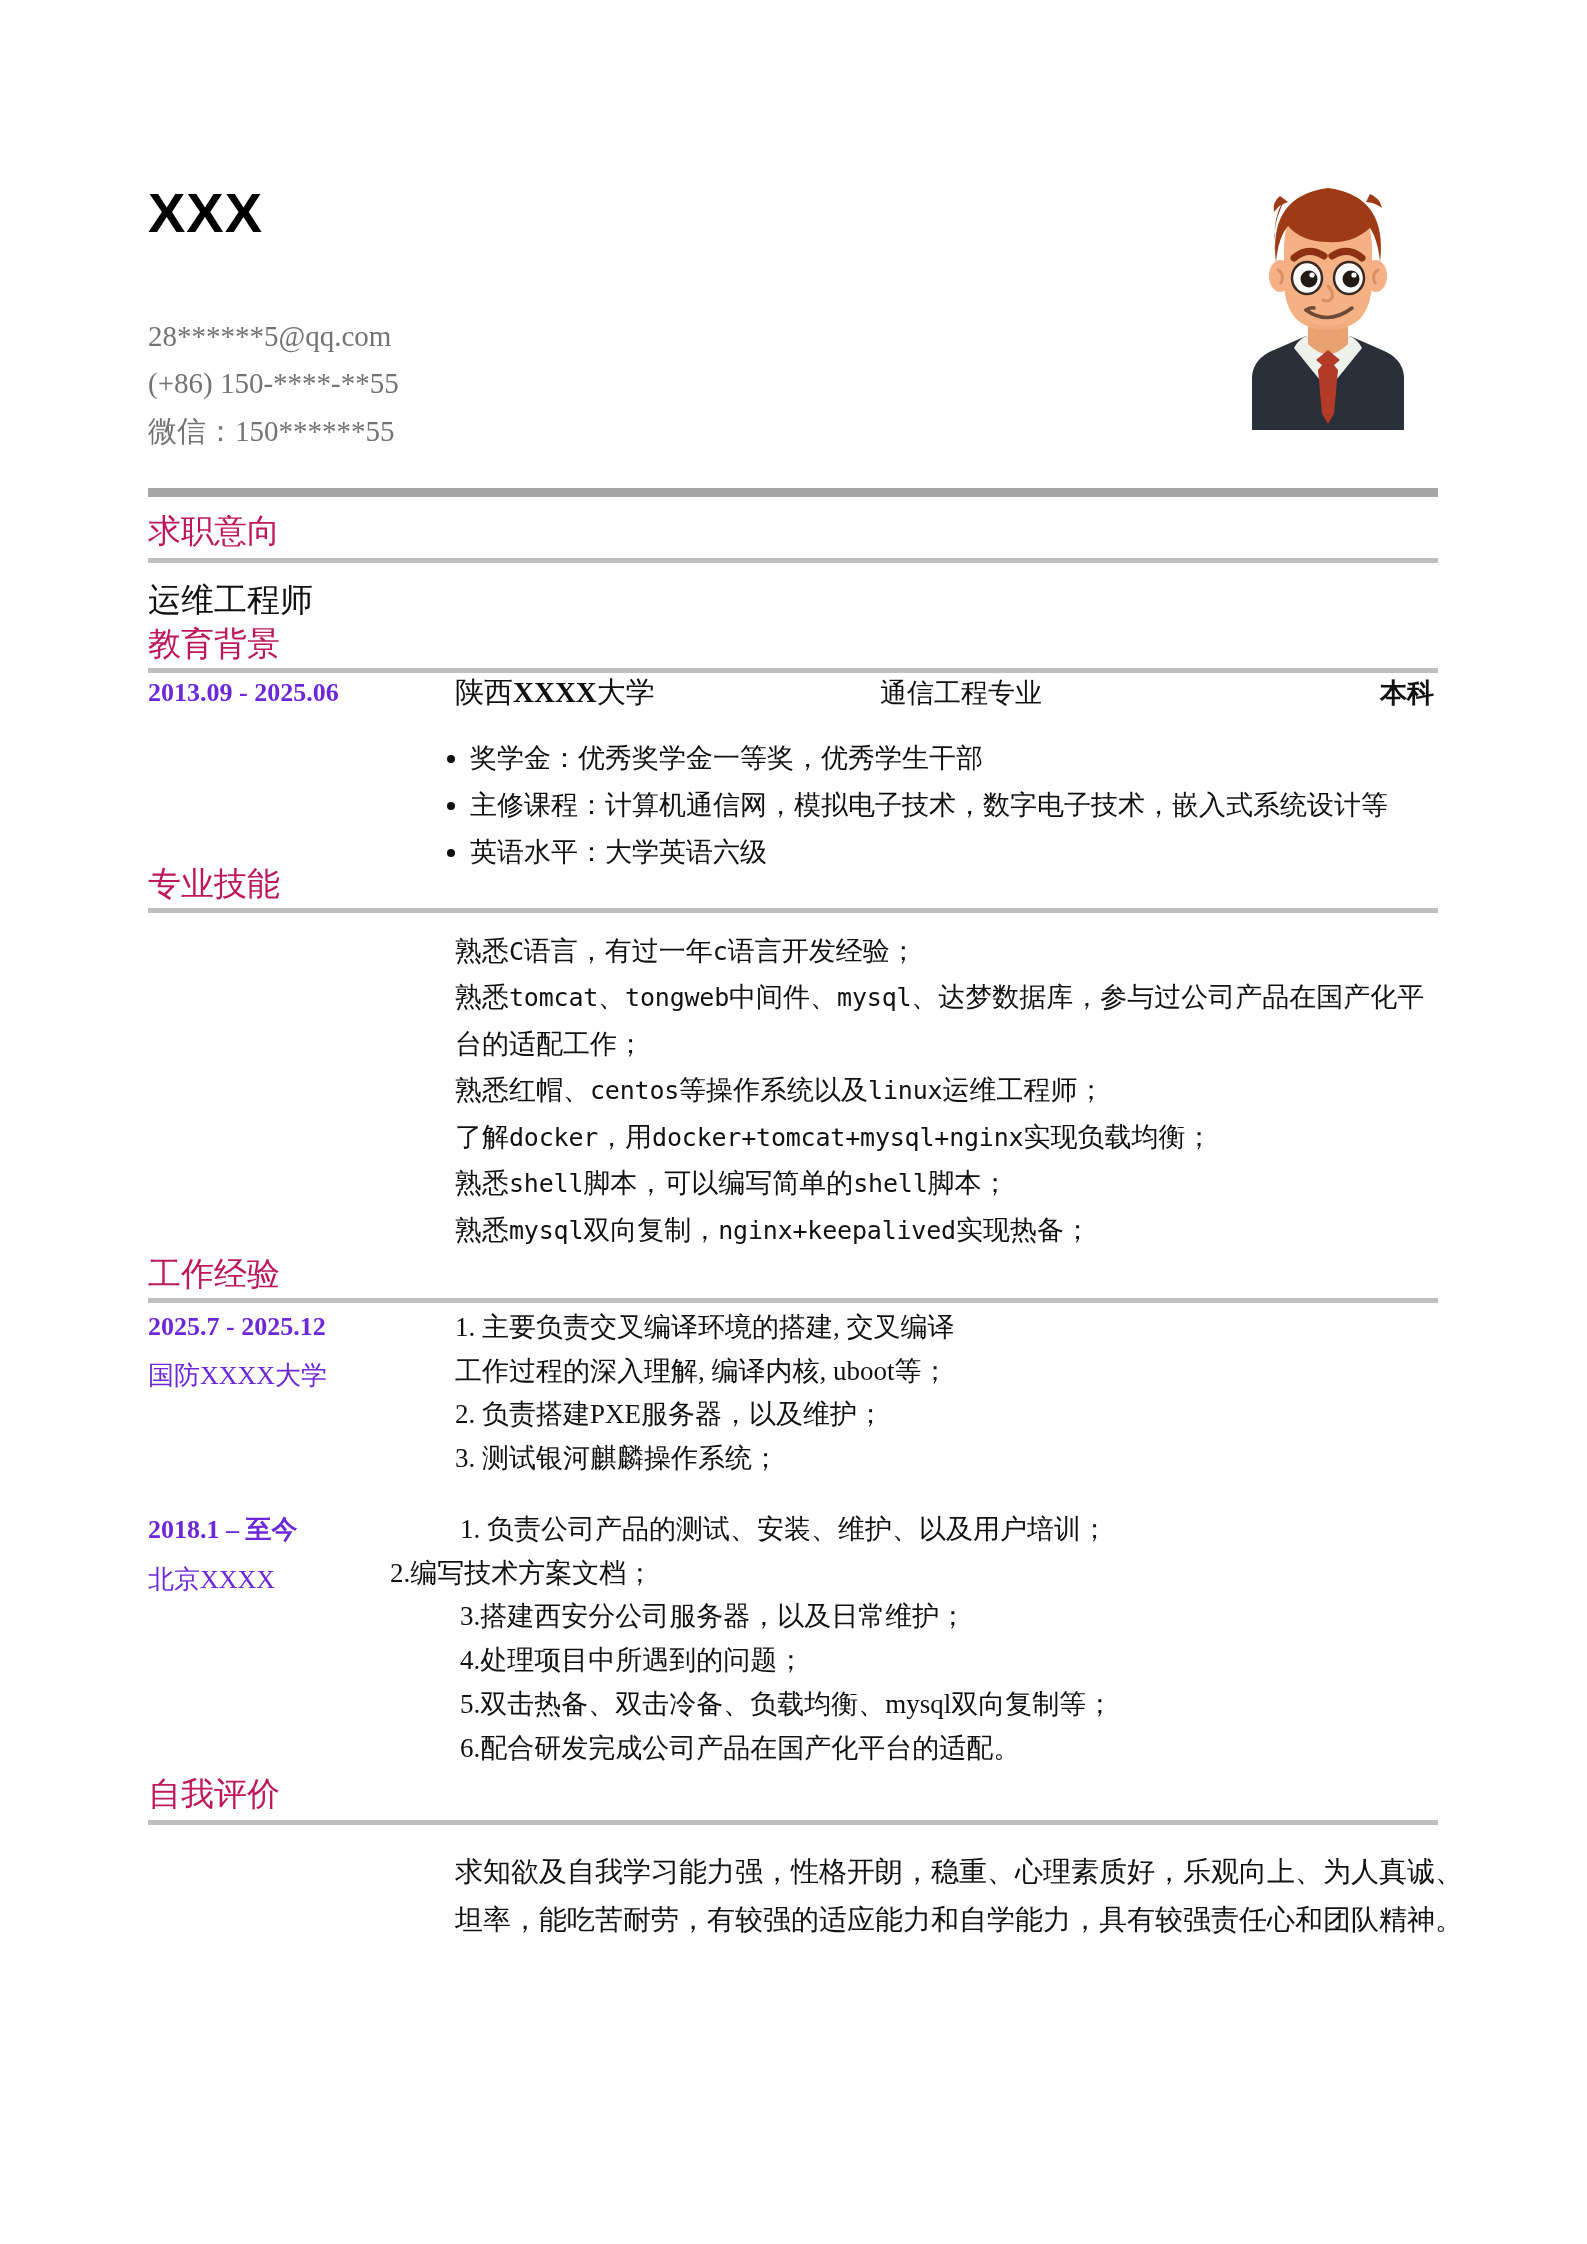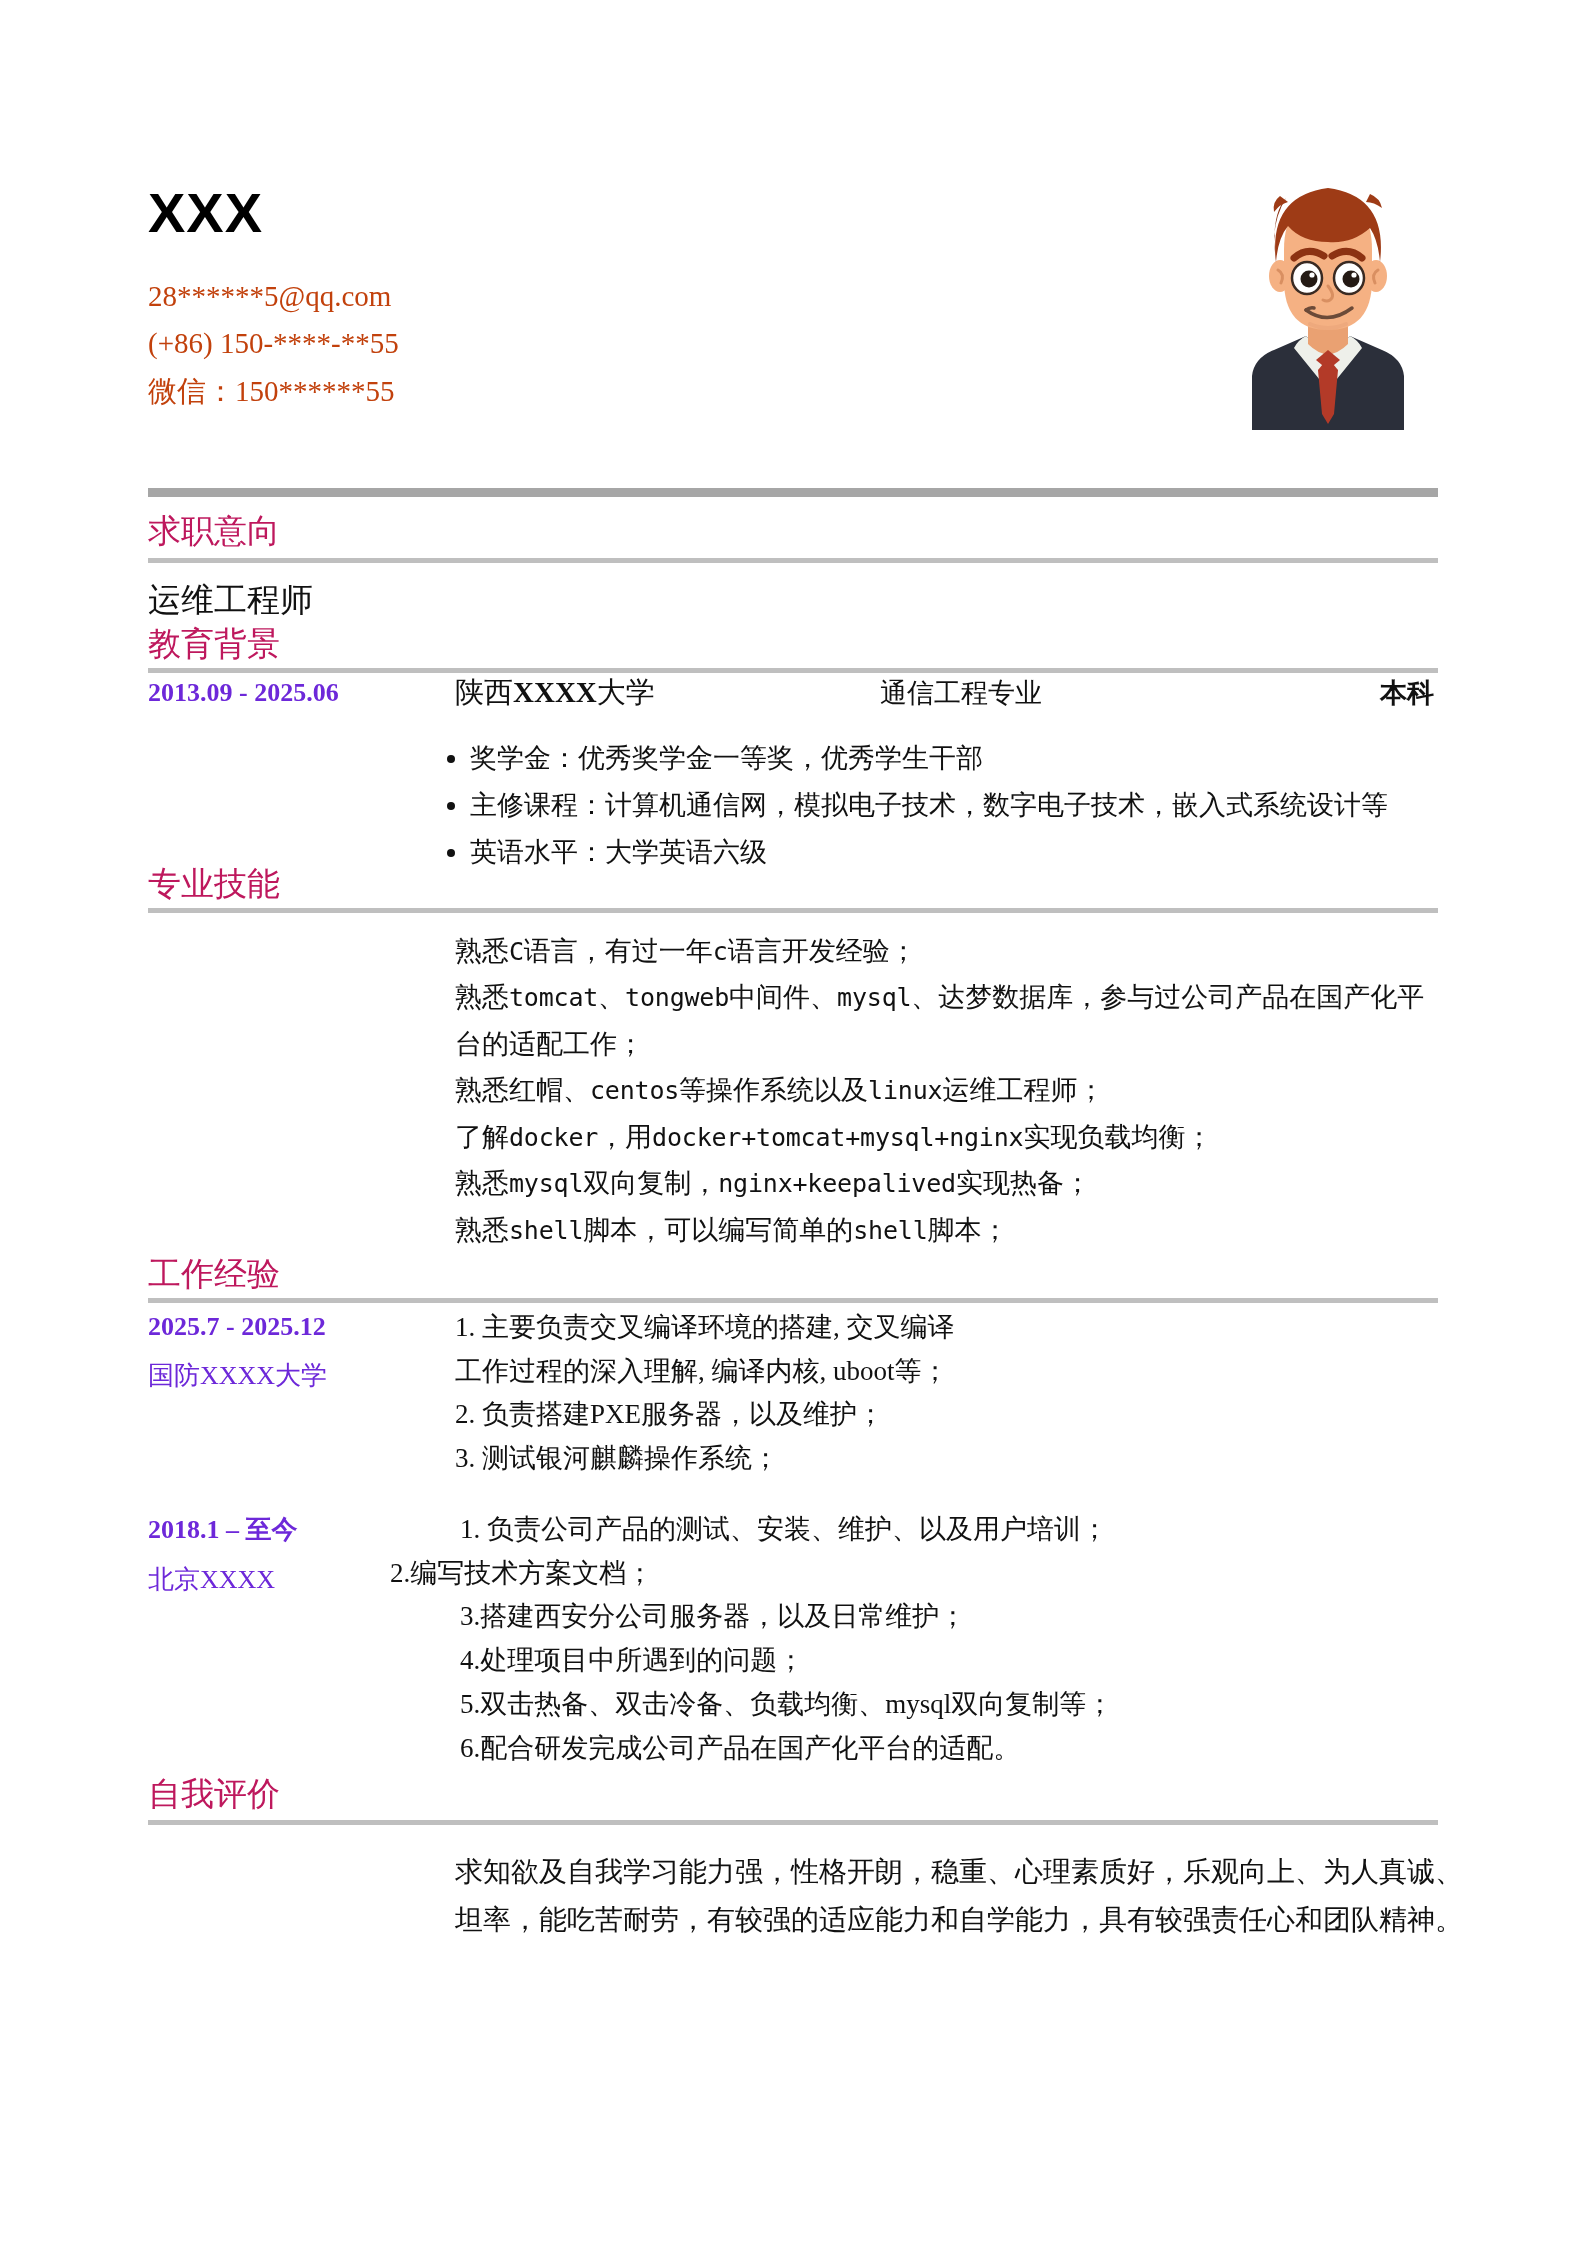--- a/index.html
+++ b/index.html
@@ -2,21 +2,21 @@
 <html><head>
 <meta charset="utf-8">
 <style>
   html,body{margin:0;padding:0;background:#ffffff;}
   body{width:1587px;height:2244px;position:relative;font-family:"Liberation Serif","DejaVu Serif",serif;color:#111;}
   .page{position:absolute;left:0;top:0;width:1587px;height:2244px;}
 
   
   .header{position:absolute;left:148px;top:185px;width:1290px;}
   .name{font-family:"Liberation Sans","DejaVu Sans",sans-serif;font-weight:bold;font-size:56px;letter-spacing:1px;color:#000;line-height:1;}
-  .contact{margin-top:32px;font-size:29px;line-height:1.63;color:#c2410c;}
+  .contact{margin-top:72px;font-size:29px;line-height:1.63;color:#737373;}
   .contact div{white-space:nowrap;}
 
   
   .avatar{position:absolute;left:1232px;top:158px;width:192px;height:272px;}
   .avatar svg{display:block;width:192px;height:272px;}
 
   
   .rule-thick{position:absolute;left:148px;width:1290px;height:9px;background:#a6a6a6;}
   .rule-thin{position:absolute;left:148px;width:1290px;height:5px;background:#bfbfbf;}
 
@@ -122,22 +122,22 @@
     <li>英语水平：大学英语六级</li>
   </ul>
 
   <div class="sec-title" style="top:868px;">专业技能</div>
   <div class="rule-thin" style="top:908px;"></div>
   <div class="skills" style="top:928px;" id="skills-host">
       <div><span>熟悉</span><span class="mono">C</span><span>语言，有过一年</span><span class="mono">c</span><span>语言开发经验；</span></div>
       <div><span>熟悉</span><span class="mono">tomcat</span><span>、</span><span class="mono">tongweb</span><span>中间件、</span><span class="mono">mysql</span><span>、达梦数据库，参与过公司产品在国产化平台的适配工作；</span></div>
       <div><span>熟悉红帽、</span><span class="mono">centos</span><span>等操作系统以及</span><span class="mono">linux</span><span>运维工程师；</span></div>
       <div><span>了解</span><span class="mono">docker</span><span>，用</span><span class="mono">docker+tomcat+mysql+nginx</span><span>实现负载均衡；</span></div>
+      <div><span>熟悉</span><span class="mono">shell</span><span>脚本，可以编写简单的</span><span class="mono">shell</span><span>脚本；</span></div>
       <div><span>熟悉</span><span class="mono">mysql</span><span>双向复制，</span><span class="mono">nginx+keepalived</span><span>实现热备；</span></div>
-      <div><span>熟悉</span><span class="mono">shell</span><span>脚本，可以编写简单的</span><span class="mono">shell</span><span>脚本；</span></div>
     </div>
 
   <div class="sec-title" style="top:1258px;">工作经验</div>
   <div class="rule-thin" style="top:1298px;"></div>
 
   <div class="col-date b" style="top:1312px;">2025.7 - 2025.12</div>
   <div class="col-date" style="top:1358px;">国防XXXX大学</div>
   <div class="job-lines" style="left:455px;top:1306px;">
     <div class="ln">1. 主要负责交叉编译环境的搭建, 交叉编译</div>
     <div class="ln">工作过程的深入理解, 编译内核, uboot等；</div>

